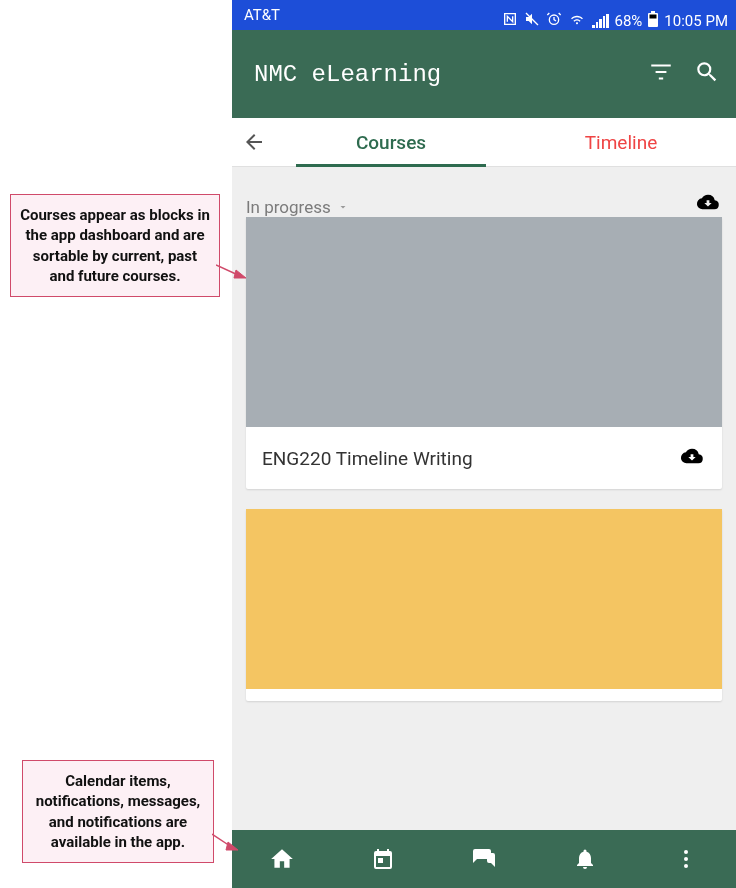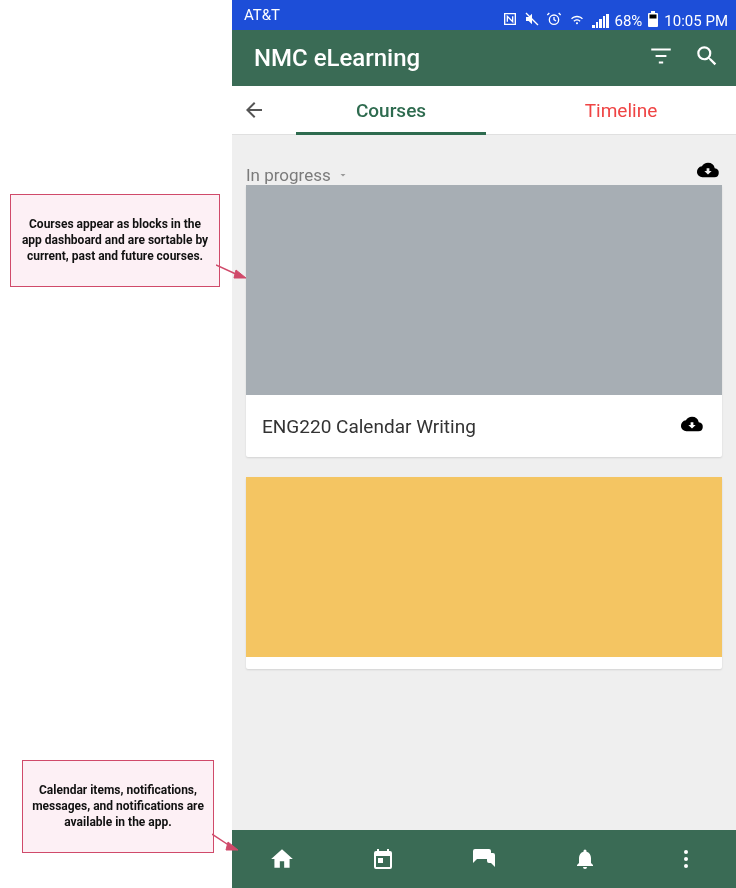--- a/index.html
+++ b/index.html
@@ -4,21 +4,21 @@
 <style>
   * { box-sizing: border-box; margin: 0; padding: 0; }
   html, body { width: 736px; height: 888px; font-family: -apple-system, Roboto, Arial, sans-serif; background: #fff; overflow: hidden; }
   .canvas { position: relative; width: 736px; height: 888px; }
   .phone { position: absolute; left: 232px; top: 0; width: 504px; height: 888px; background: #fff; display: flex; flex-direction: column; }
   .statusbar { height: 30px; background: #1d4ed8; color: #fff; display: flex; align-items: center; padding: 0 8px; font-size: 15px; }
   .statusbar .carrier { flex: 0 0 auto; margin-left: 4px; }
   .statusbar .spacer { flex: 1; }
   .statusbar .icons { display: flex; align-items: center; gap: 6px; margin-top: 12px; }
   .statusbar svg { fill: #fff; }
-  .appbar { height: 56px; background: #3a6b55; color: #fff; display: flex; align-items: center; padding: 0 16px; }
+  .appbar { height: 88px; background: #3a6b55; color: #fff; display: flex; align-items: center; padding: 0 16px; font-family: Liberation Mono, monospace; }
   .appbar .title { font-size: 24px; font-weight: 500; flex: 1; margin-left: 6px; }
   .appbar .actions { display: flex; gap: 20px; }
   .appbar svg { fill: #fff; }
   .tabs { height: 49px; background: #fff; display: flex; align-items: stretch; border-bottom: 1px solid #e0e0e0; }
   .tabs .back { width: 44px; display:flex; align-items:center; justify-content:center; }
   .tabs .tab { flex: 1; display:flex; align-items:center; justify-content:center; font-size: 19px; color: #ef4444; cursor:pointer; position:relative; }
   .tabs .tab.active { color: #2e6b4f; font-weight: 500; }
   .tabs .tab.active::after { content:""; position:absolute; left: 20px; right: 20px; bottom: -1px; height: 3px; background:#2e6b4f; }
   .filterrow { height: 50px; background:#efefef; display:flex; align-items:flex-end; padding: 0 14px; color:#7b7b7b; font-size:17px; }
   .filterrow .dd { display:flex; align-items:center; gap:6px; cursor:pointer; }
@@ -28,21 +28,21 @@
   .card .thumb { height:210px; }
   .card .row { display:flex; align-items:center; padding: 18px 16px; }
   .card .row .ctitle { flex:1; font-size:19px; color:#333; }
   .card1 .thumb { background:#a7aeb4; }
   .card2 .thumb { background:#f4c562; height:180px; }
   .card2 .row { padding: 6px 16px; height: 12px; }
   .bottomnav { position:absolute; left:0; right:0; bottom:0; height:58px; background:#3a6b55; display:flex; }
   .bottomnav .navbtn { flex:1; display:flex; align-items:center; justify-content:center; cursor:pointer; }
   .bottomnav svg { fill:#fff; }
   
-  .callout { position:absolute; background:#fdf0f5; border:1.5px solid #d04a6a; padding:21px 8px; text-align:center; font-size:12px; font-weight:700; color:#111; line-height:1.35; }
+  .callout { position:absolute; background:#fdf0f5; border:1.5px solid #d04a6a; padding:10px 8px; text-align:center; font-size:15px; font-weight:700; color:#111; line-height:1.35; }
   #callout-top { left:10px; top:194px; width:210px; }
   #callout-bot { left:22px; top:760px; width:192px; }
   .arrowline { position:absolute; stroke:#d04a6a; fill:#d04a6a; }
   .signal-bars { display:inline-flex; align-items:flex-end; gap:1px; height:14px; }
   .signal-bars span { width:2.5px; background:#fff; display:block; }
   .signal-bars span:nth-child(1){height:3px}
   .signal-bars span:nth-child(2){height:6px}
   .signal-bars span:nth-child(3){height:9px}
   .signal-bars span:nth-child(4){height:12px}
   .signal-bars span:nth-child(5){height:14px}
@@ -143,21 +143,21 @@
         <svg width="28" height="22" viewBox="0 0 24 24" fill="#000">
             <path d="M19.35 10.04A7.49 7.49 0 0012 4a7.5 7.5 0 00-6.65 4.03A6 6 0 006 20h13a5 5 0 00.35-9.96zM12 17l-4-4h2.5V10h3v3H16l-4 4z"></path>
           </svg>
       </span>
     </div>
 
     <div class="content">
       <div class="card card1">
         <div class="thumb"></div>
         <div class="row">
-          <span class="ctitle">ENG220 Calendar Writing</span>
+          <span class="ctitle">ENG220 Timeline Writing</span>
           <span>
             <svg width="28" height="22" viewBox="0 0 24 24" fill="#000">
                 <path d="M19.35 10.04A7.49 7.49 0 0012 4a7.5 7.5 0 00-6.65 4.03A6 6 0 006 20h13a5 5 0 00.35-9.96zM12 17l-4-4h2.5V10h3v3H16l-4 4z"></path>
               </svg>
           </span>
         </div>
       </div>
       <div class="card card2">
         <div class="thumb"></div>
         <div class="row"></div>

